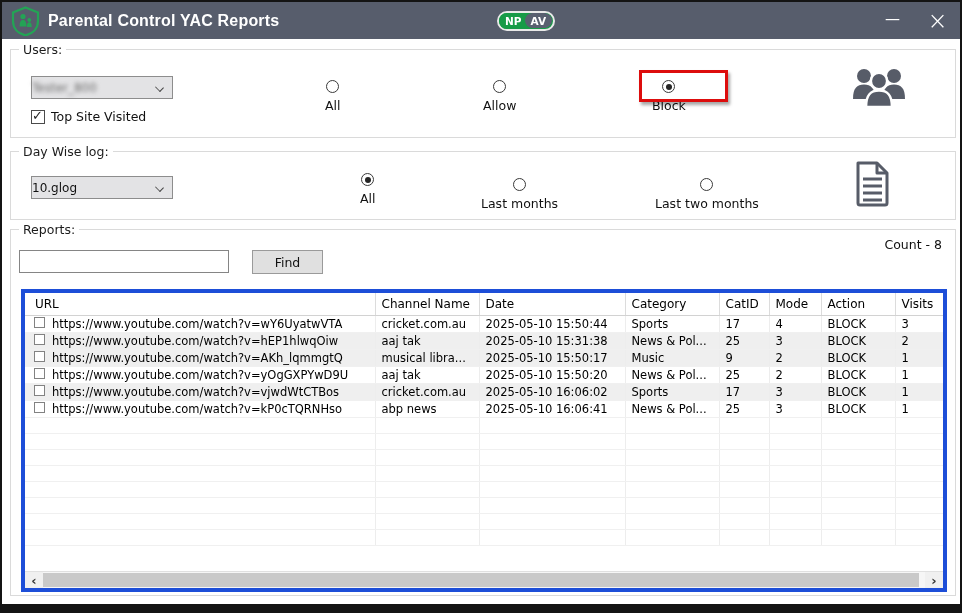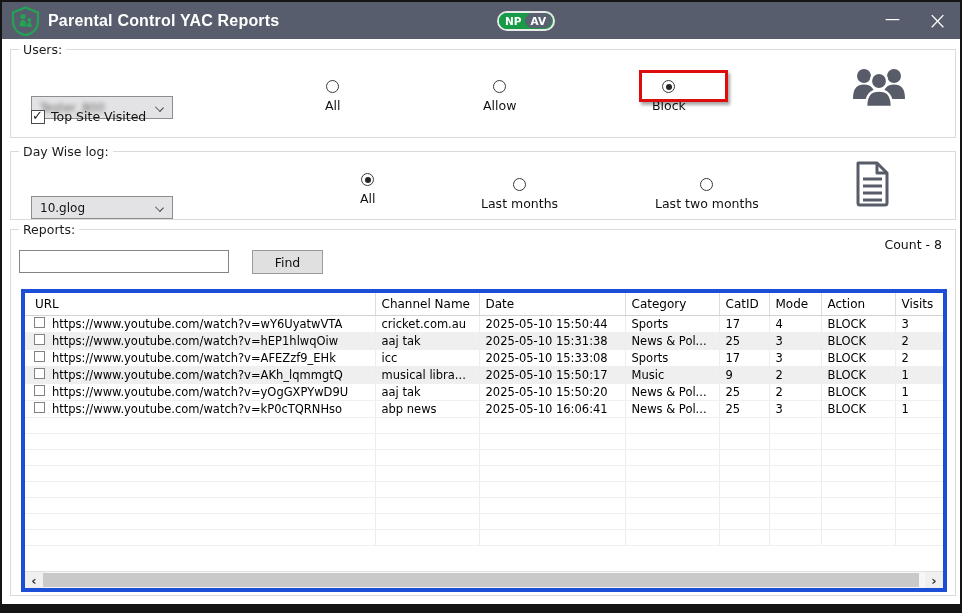--- a/index.html
+++ b/index.html
@@ -54,22 +54,22 @@
     font-size: 12.5px; color: #1b1b1b;
   }
   .g-users   { left: 8px; top: 47px;  width: 946px; height: 89px; }
   .g-daywise { left: 8px; top: 149px; width: 946px; height: 69px; }
   .g-reports { left: 8px; top: 227px; width: 946px; height: 367px; }
 
   
   .combo {
     position: absolute; width: 142px; height: 23px;
     background: #e3e3e5; border: 1px solid #8d8d8d;
-    display: flex; align-items: center; padding-left: 8px;
-    font-size: 12px; color: #111; margin-top: 20px;
+    display: flex; align-items: center; 
+    font-size: 12px; color: #111;
   }
   .combo .chev {
     position: absolute; right: 9px; top: 7px; width: 7px; height: 7px;
     border-right: 1.6px solid #444; border-bottom: 1.6px solid #444;
     transform: rotate(45deg) scaleY(.8);
   }
   .blurred { filter: blur(2px); color: #6d6d6d; }
 
   .radio-item { position: absolute; display: flex; align-items: center; gap: 5px; flex-direction: column; }
   .radio {
@@ -318,36 +318,20 @@
               </td>
               <td>aaj tak</td>
               <td>2025-05-10 15:31:38</td>
               <td>News &amp; Pol...</td>
               <td>25</td>
               <td>3</td>
               <td>BLOCK</td>
               <td>2</td>
               <td></td>
             </tr>
-            <tr>
-              <td>
-                <div class="url-cell">
-                  <span class="row-cbox"></span>
-                  <span>https://www.youtube.com/watch?v=AFEZzf9_EHk</span>
-                </div>
-              </td>
-              <td>icc</td>
-              <td>2025-05-10 15:33:08</td>
-              <td>Sports</td>
-              <td>17</td>
-              <td>3</td>
-              <td>BLOCK</td>
-              <td>2</td>
-              <td></td>
-            </tr>
             <tr class="alt">
               <td>
                 <div class="url-cell">
                   <span class="row-cbox"></span>
                   <span>https://www.youtube.com/watch?v=AKh_lqmmgtQ</span>
                 </div>
               </td>
               <td>musical libra...</td>
               <td>2025-05-10 15:50:17</td>
               <td>Music</td>
@@ -362,20 +346,36 @@
                 <div class="url-cell">
                   <span class="row-cbox"></span>
                   <span>https://www.youtube.com/watch?v=yOgGXPYwD9U</span>
                 </div>
               </td>
               <td>aaj tak</td>
               <td>2025-05-10 15:50:20</td>
               <td>News &amp; Pol...</td>
               <td>25</td>
               <td>2</td>
+              <td>BLOCK</td>
+              <td>1</td>
+              <td></td>
+            </tr>
+            <tr class="alt">
+              <td>
+                <div class="url-cell">
+                  <span class="row-cbox"></span>
+                  <span>https://www.youtube.com/watch?v=vjwdWtCTBos</span>
+                </div>
+              </td>
+              <td>cricket.com.au</td>
+              <td>2025-05-10 16:06:02</td>
+              <td>Sports</td>
+              <td>17</td>
+              <td>3</td>
               <td>BLOCK</td>
               <td>1</td>
               <td></td>
             </tr>
             <tr>
               <td>
                 <div class="url-cell">
                   <span class="row-cbox"></span>
                   <span>https://www.youtube.com/watch?v=kP0cTQRNHso</span>
                 </div>

